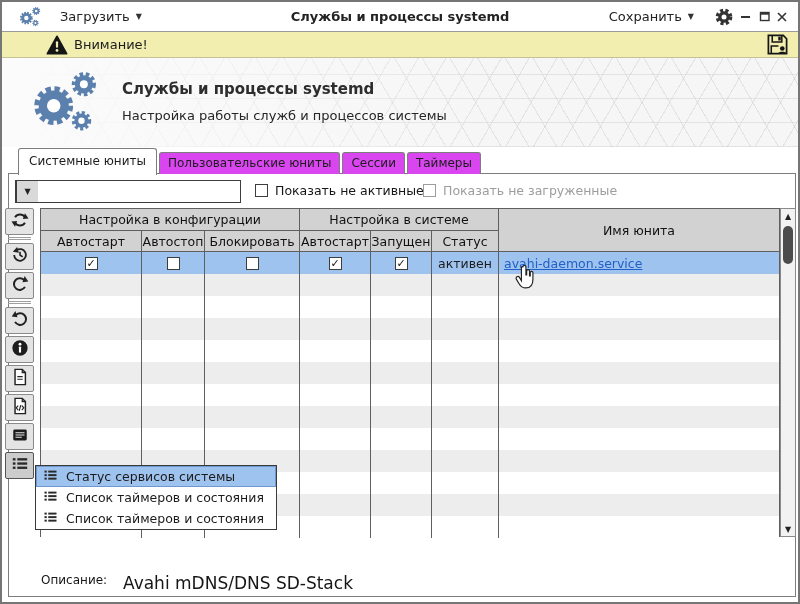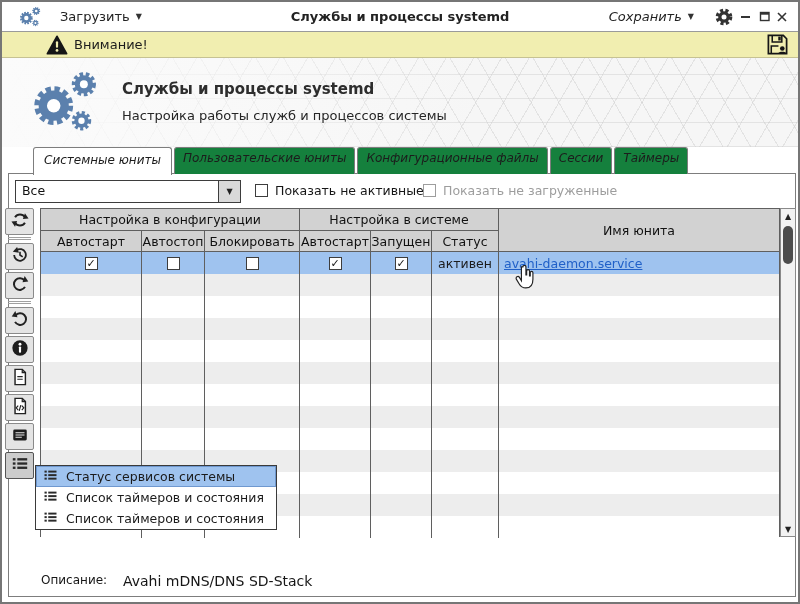--- a/index.html
+++ b/index.html
@@ -35,22 +35,22 @@
       linear-gradient(90deg,#fbfbfb 0%, rgba(251,251,251,.55) 30%, rgba(251,251,251,0) 62%),
       repeating-linear-gradient(0deg, rgba(196,196,196,.38) 0 1px, transparent 1px 24px),
       repeating-linear-gradient(60deg, rgba(196,196,196,.38) 0 1px, transparent 1px 24px),
       repeating-linear-gradient(120deg, rgba(196,196,196,.38) 0 1px, transparent 1px 24px);
   }
   .hero .logo{position:absolute;left:24px;top:8px;}
   .hero-title{position:absolute;left:120px;top:22px;font-size:15px;font-weight:bold;color:#2d2d2d;}
   .hero-sub{position:absolute;left:120px;top:50px;font-size:13px;color:#262626;}
 
   
-  .tabbar{position:absolute;left:0;top:145px;width:100%;height:27px;display:flex;padding-left:31px;z-index:2;font-style:italic;}
-  .tab{border:1px solid #7d7d7d;border-bottom:none;border-radius:3px 3px 0 0;background:#15803d;font-size:12px;padding:3px 8px 4px;margin-right:2px;color:#1c1c1c;white-space:nowrap;}
+  .tabbar{position:absolute;left:0;top:145px;width:100%;height:27px;display:flex;align-items:flex-end;padding-left:16px;z-index:2;}
+  .tab{border:1px solid #7d7d7d;border-bottom:none;border-radius:3px 3px 0 0;background:#d946ef;font-size:12px;padding:3px 8px 4px;margin-right:2px;color:#1c1c1c;white-space:nowrap;}
   .tab.active{background:#fff;padding:5px 10px 7px;margin-bottom:-1px;position:relative;z-index:3;}
 
   
   .panel{position:absolute;left:6px;top:171px;width:788px;height:424px;background:#fff;border:1px solid #7d7d7d;z-index:1;}
 
   
   .combo{position:absolute;left:6px;top:6px;width:226px;height:23px;border:1.5px solid #3d3d3d;background:#fff;display:flex;}
   .combo .cval{flex:1;font-size:12.5px;line-height:20px;padding-left:6px;color:#111;}
   .combo .cbtn{width:22px;background:#d9d9d9;border-left:1.5px solid #3d3d3d;display:flex;align-items:center;justify-content:center;font-size:8px;color:#222;}
   .cb{width:13px;height:13px;border:1.5px solid #3d3d3d;background:#fff;display:inline-flex;align-items:center;justify-content:center;font-size:11px;font-weight:bold;color:#111;}
@@ -84,21 +84,21 @@
   .vsb .thumb{position:absolute;left:2px;width:10px;top:17px;height:38px;background:#4c4c4c;border-radius:6px;}
 
   
   .menu{position:absolute;left:26px;top:291px;width:242px;background:#fff;border:1px solid #3a3a3a;z-index:5;}
   .mitem{height:21px;display:flex;align-items:center;gap:8px;padding:0 7px;font-size:12.5px;color:#1b1b1b;white-space:nowrap;}
   .mitem svg{width:15px;height:15px;flex:0 0 auto;}
   .mitem.sel{background:var(--selection);box-shadow:inset 0 0 0 1px #6f98cf;}
 
   
   .desc-label{position:absolute;left:32px;top:399px;font-size:12px;font-weight:normal;color:#161616;text-align:center;}
-  .desc-value{position:absolute;left:114px;top:399px;font-size:14px;color:#161616;}
+  .desc-value{position:absolute;left:114px;top:399px;font-size:17px;color:#161616;}
 
   .cursor{position:absolute;left:506px;top:91px;z-index:6;}
 </style>
 </head>
 <body>
 
 <div class="window">
 
   <div class="titlebar">
     <span class="app-logo">
@@ -112,21 +112,21 @@
         <circle cx="67" cy="69" r="9.5" fill="none" stroke="#5b80ad" stroke-width="5.5" stroke-dasharray="3.6 2.8"></circle>
         <circle cx="67" cy="69" r="9" fill="#5b80ad"></circle>
           <circle cx="67" cy="69" r="4" fill="#fff"></circle>
       </svg>
     </span>
     <div class="tb-btn" style="left:58px;">
       <span>Загрузить</span>
       <span class="arr">▼</span>
     </div>
     <div class="tb-title">Службы и процессы systemd</div>
-    <div class="tb-btn" style="right:104px;font-style:italic;">
+    <div class="tb-btn" style="right:104px;">
       <span>Сохранить</span>
       <span class="arr">▼</span>
     </div>
     <span class="gear-settings">
       <svg viewBox="0 0 24 24" width="20" height="20">
         <circle cx="12" cy="12" r="7.5" fill="none" stroke="#333" stroke-width="5" stroke-dasharray="3.4 2.6"></circle>
         <circle cx="12" cy="12" r="7" fill="#333"></circle>
           <circle cx="12" cy="12" r="3" fill="#fff"></circle>
       </svg>
     </span>
@@ -183,28 +183,26 @@
           <circle cx="67" cy="69" r="4" fill="#fff"></circle>
       </svg>
     </span>
     <div class="hero-title">Службы и процессы systemd</div>
     <div class="hero-sub">Настройка работы служб и процессов системы</div>
   </div>
 
   <div class="tabbar">
       <div class="tab active">Системные юниты</div>
       <div class="tab">Пользовательские юниты</div>
-      <div class="tab">Конфигурационные файлы</div>
       <div class="tab">Сессии</div>
       <div class="tab">Таймеры</div>
     </div>
 
   <div class="panel">
     <div class="combo">
-      <span class="cval">Все</span>
       <span class="cbtn">
           <span>▼</span>
         </span>
     </div>
     <span class="cb flt-cb1"></span>
     <span class="flt-lb1">Показать не активные</span>
     <span class="cb dis flt-cb2"></span>
     <span class="flt-lb2">Показать не загруженные</span>
 
     <div class="tbl">

